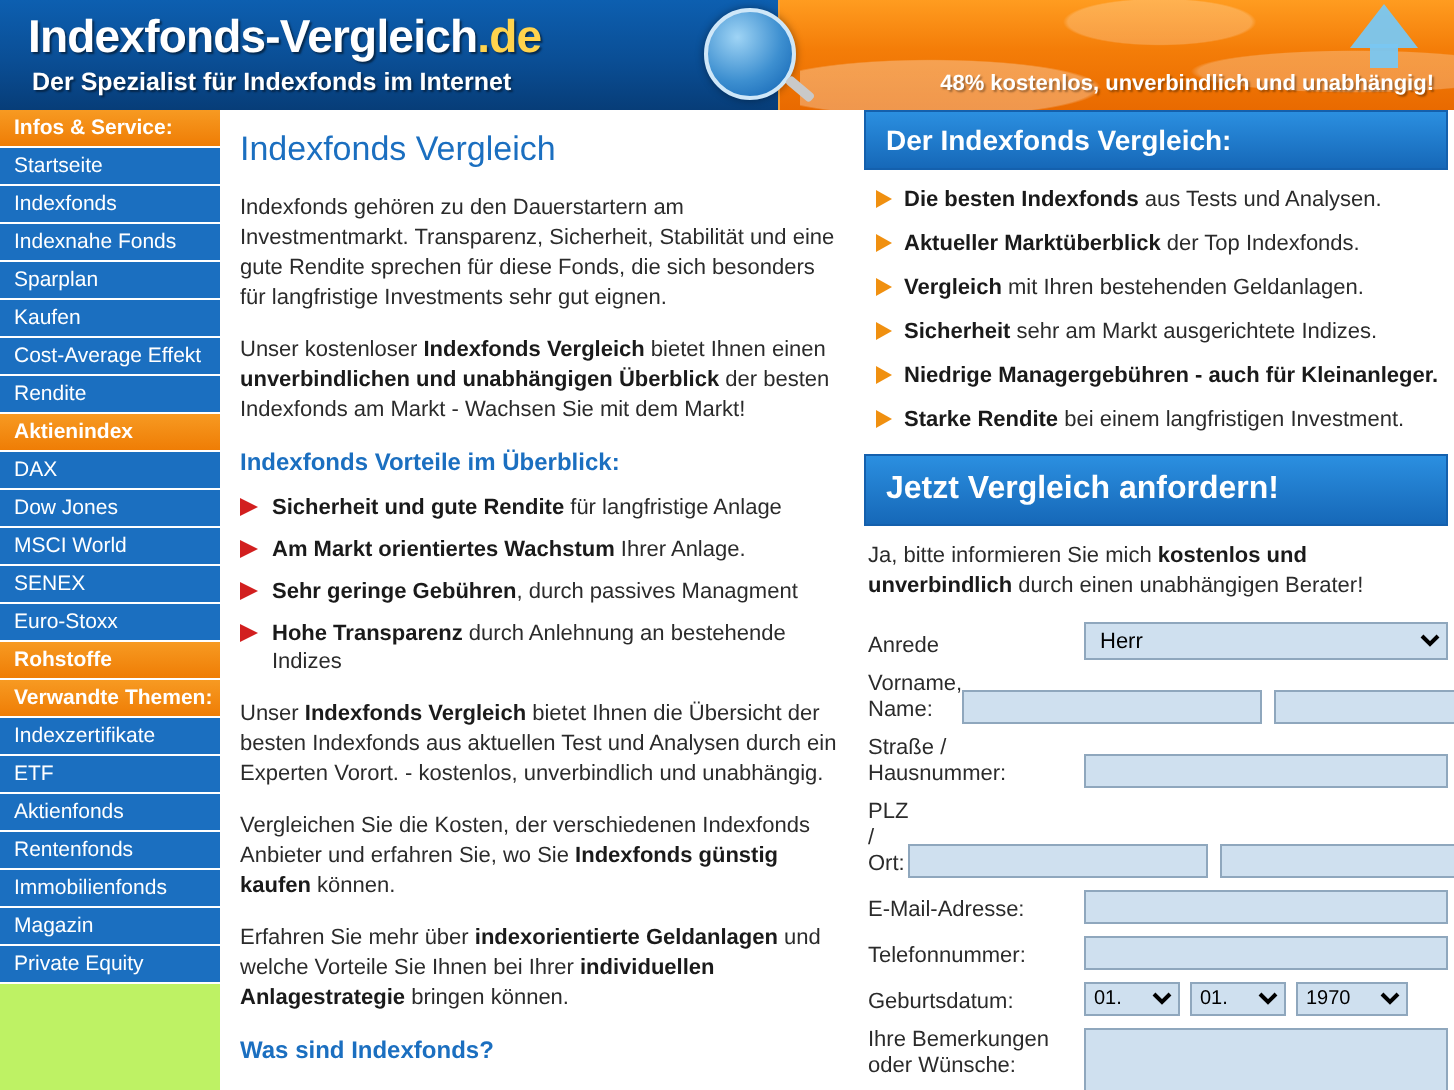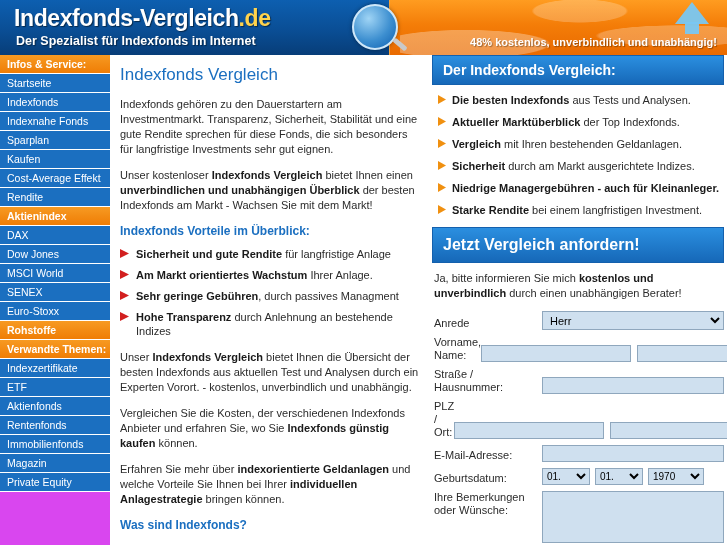--- a/index.html
+++ b/index.html
@@ -78,21 +78,21 @@
       radial-gradient(ellipse at 55% 20%, rgba(255,255,255,.22) 0 18%, transparent 19%),
       radial-gradient(ellipse at 85% 65%, rgba(255,255,255,.25) 0 20%, transparent 21%);
   }
 
   
   .body-wrap { position: relative; width: 727px; height: 490px; }
 
   
   .sidebar {
     position: absolute; left: 0; top: 0; width: 110px; height: 490px;
-    background: #d946ef;
+    background: #bef264;
   }
   .side-head {
     background: linear-gradient(180deg,#f79a22 0%,#ef7d05 100%);
     color: #fff; font-weight: bold; font-size: 10.5px;
     padding: 3px 0 3px 7px;
     border-bottom: 1px solid #fff;
   }
   .side-link {
     display: block;
     background: #1b6fc0;
@@ -248,21 +248,21 @@
     </div>
 
     <div class="right">
 
       <div class="panel-head">Der Indexfonds Vergleich:</div>
       <div class="panel-body">
         <ul class="arrow-list">
           <li><b>Die besten Indexfonds</b><span> aus Tests und Analysen.</span></li>
           <li><b>Aktueller Marktüberblick</b><span> der Top Indexfonds.</span></li>
           <li><b>Vergleich</b><span> mit Ihren bestehenden Geldanlagen.</span></li>
-          <li><b>Sicherheit</b><span> durch am Markt ausgerichtete Indizes.</span></li>
+          <li><b>Sicherheit</b><span> sehr am Markt ausgerichtete Indizes.</span></li>
           <li><b>Niedrige Managergebühren - auch für Kleinanleger.</b><span></span></li>
           <li><b>Starke Rendite</b><span> bei einem langfristigen Investment.</span></li>
         </ul>
       </div>
 
       <div class="panel-head tall">Jetzt Vergleich anfordern!</div>
 
       <div class="form-intro"><span>Ja, bitte informieren Sie mich </span><b>kostenlos und unverbindlich</b><span> durch einen unabhängigen Berater!</span></div>
 
       <form>
@@ -290,20 +290,24 @@
           <div class="flabel">PLZ / Ort:</div>
           <input class="finput half" type="text" value="" style="">
           <input class="finput half2" type="text" value="" style="">
         </div>
 
         <div class="frow">
           <div class="flabel">E-Mail-Adresse:</div>
           <input class="finput" type="text" value="" style="">
         </div>
 
+        <div class="frow">
+          <div class="flabel">Telefonnummer:</div>
+          <input class="finput" type="text" value="" style="">
+        </div>
 
         <div class="frow">
           <div class="flabel">Geburtsdatum:</div>
           <div class="dob">
             <select><option>01.</option></select>
             <select><option>01.</option></select>
             <select class="yr"><option>1970</option></select>
           </div>
         </div>
 

